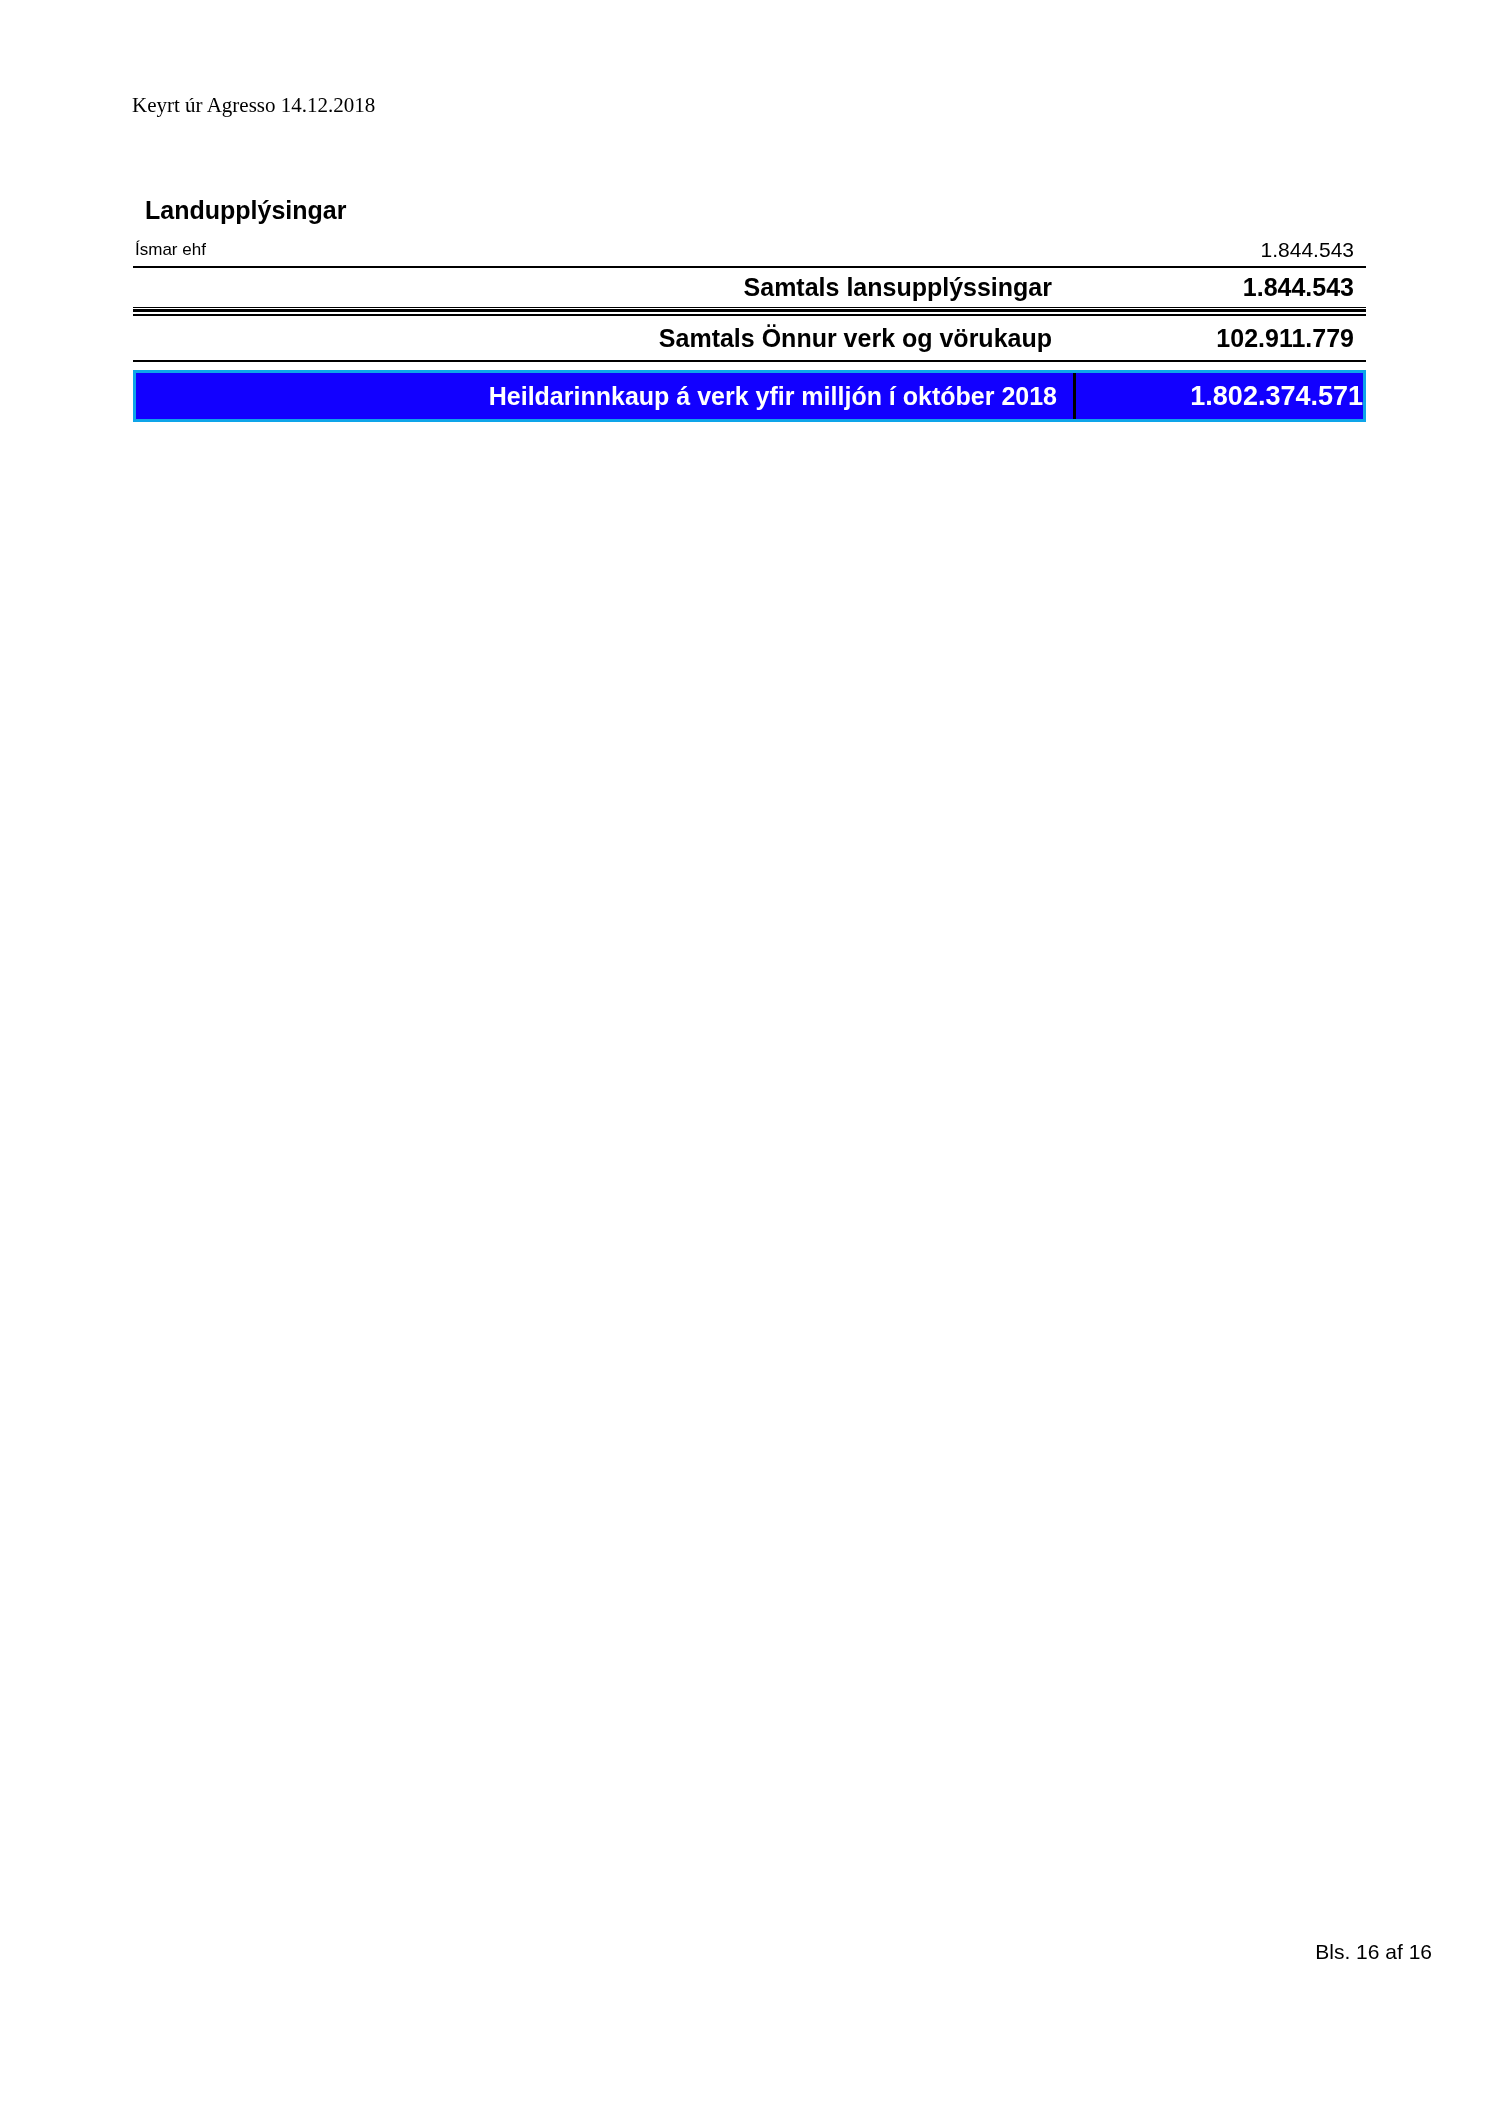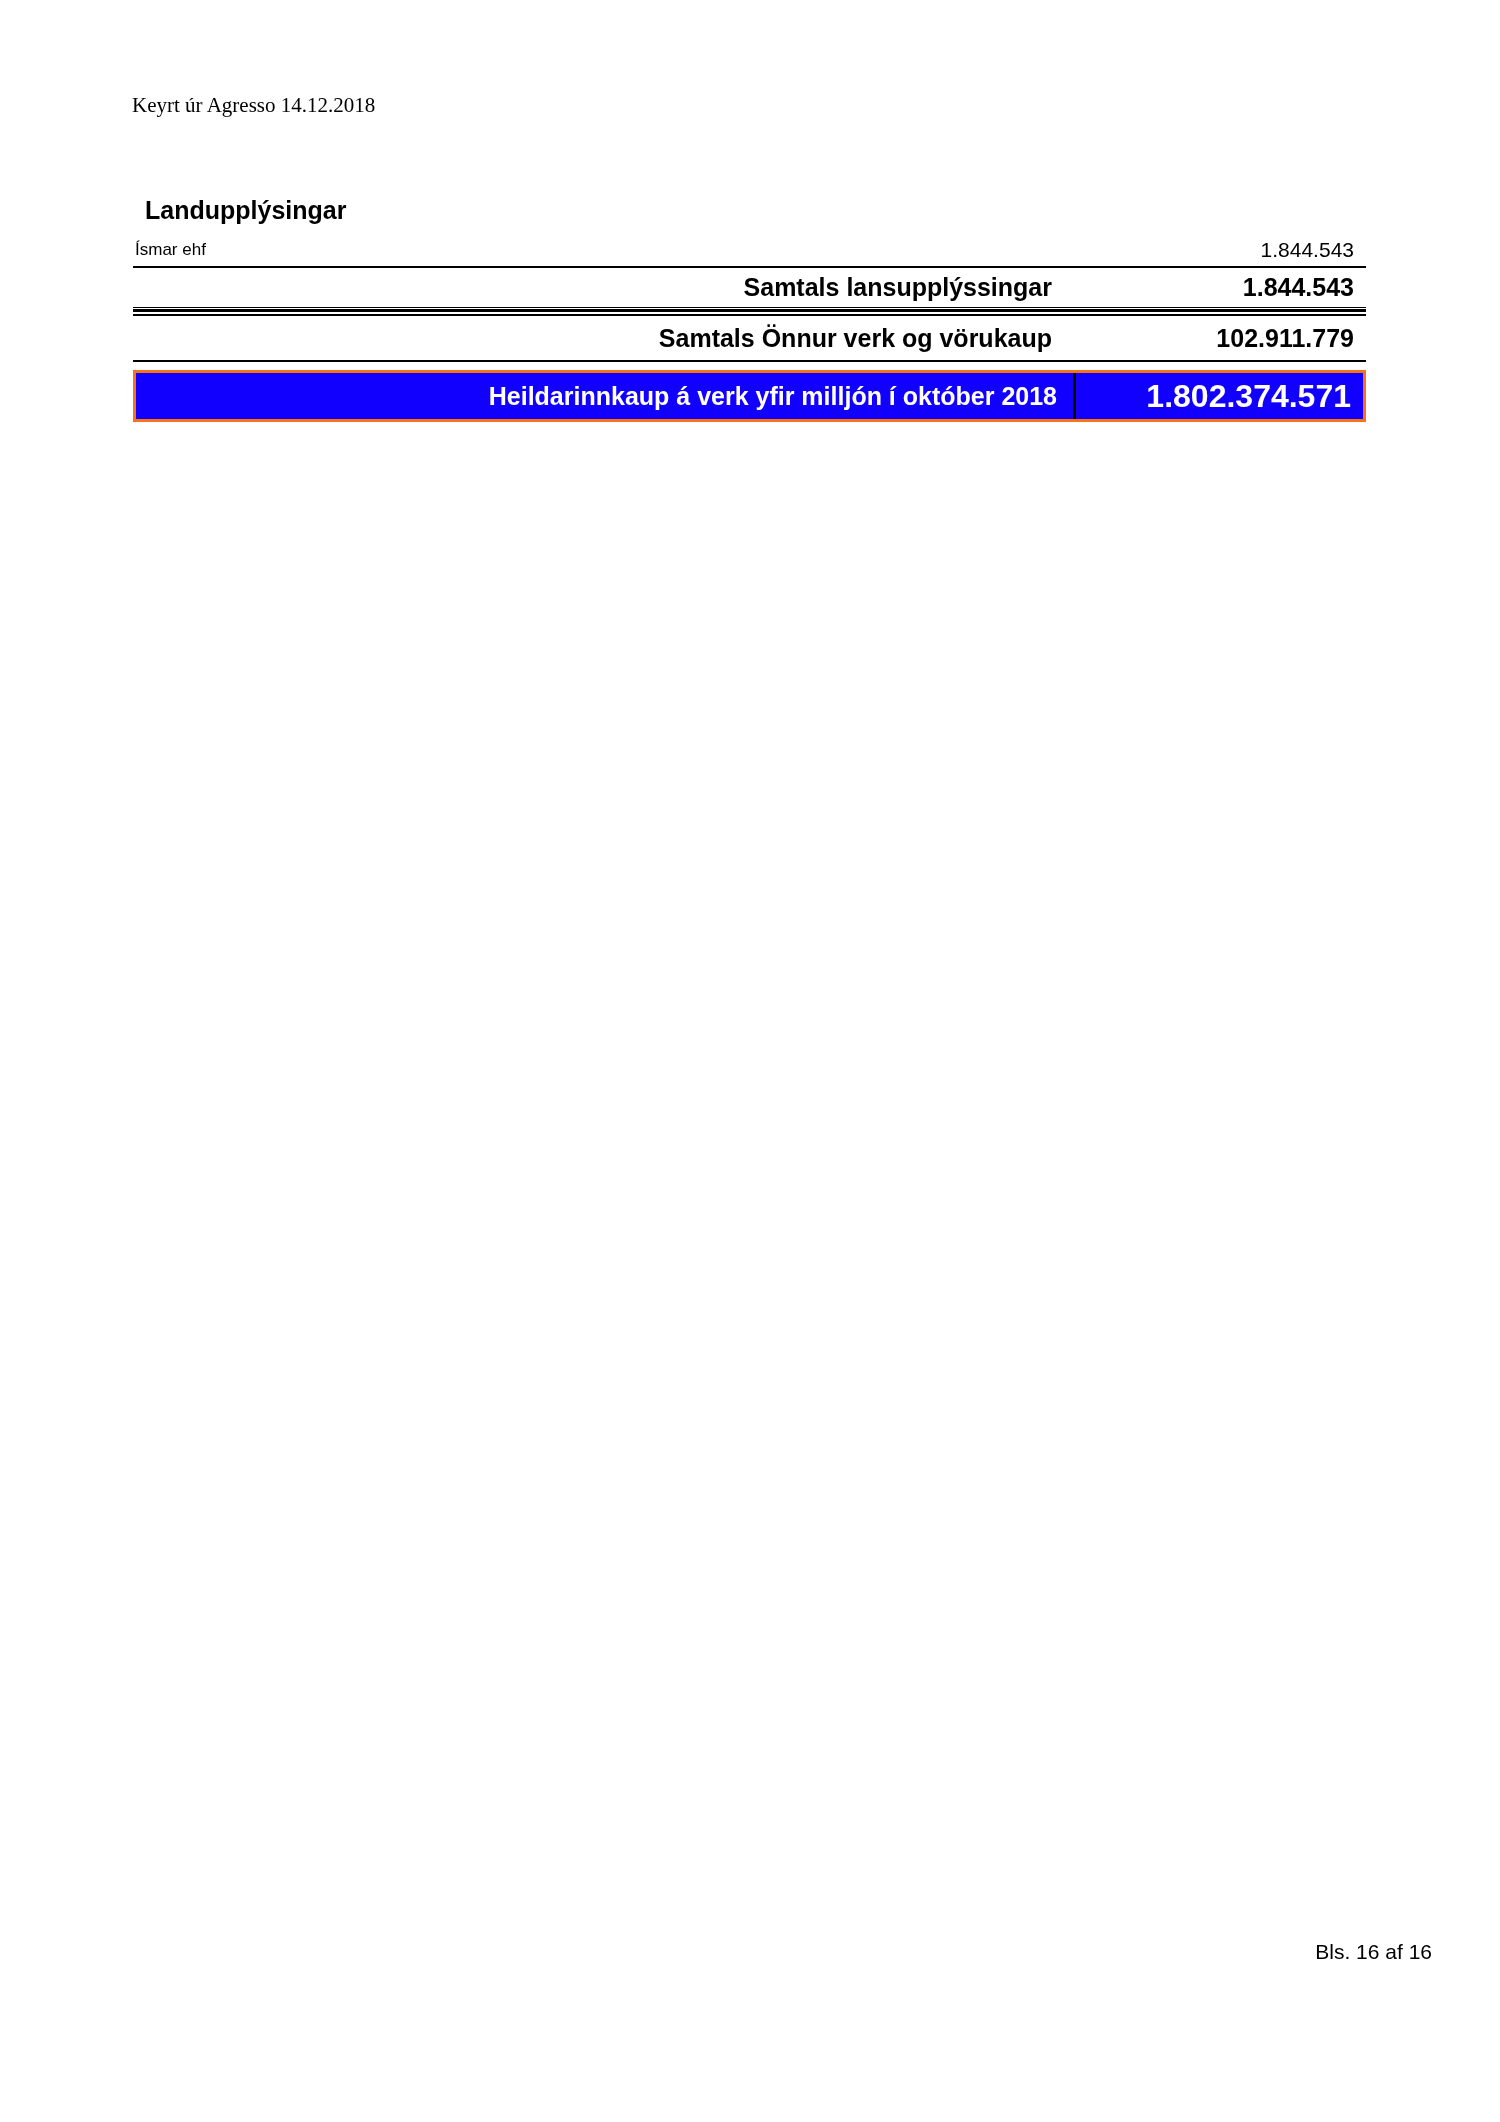--- a/index.html
+++ b/index.html
@@ -118,40 +118,39 @@
   }
   .row-othertotal .cell-amount {
     font-size: 25px;
     font-weight: bold;
     padding-right: 12px;
   }
   
   .row-grand {
     height: 52px;
     margin-top: 8px;
-    border: 3px solid #f97316;
+    border: 3px solid #0ea5e9;
     background: #1200ff;
     color: #ffffff;
     display: flex;
     align-items: stretch;
   }
   .row-grand .cell-label {
     font-size: 25px;
     font-weight: bold;
     text-align: right;
     padding-right: 16px;
     border-right: 3px solid #000000;
     display: flex;
     align-items: center;
     justify-content: flex-end;
   }
   .row-grand .cell-amount {
-    font-size: 32px;
-    font-weight: bold;
-    padding-right: 12px;
+    font-size: 27px;
+    font-weight: bold;
     display: flex;
     align-items: center;
     justify-content: flex-end;
     flex: 0 0 287px;
   }
   .footer {
     position: absolute;
     top: 1940px;
     left: 0;
     width: 1500px;

